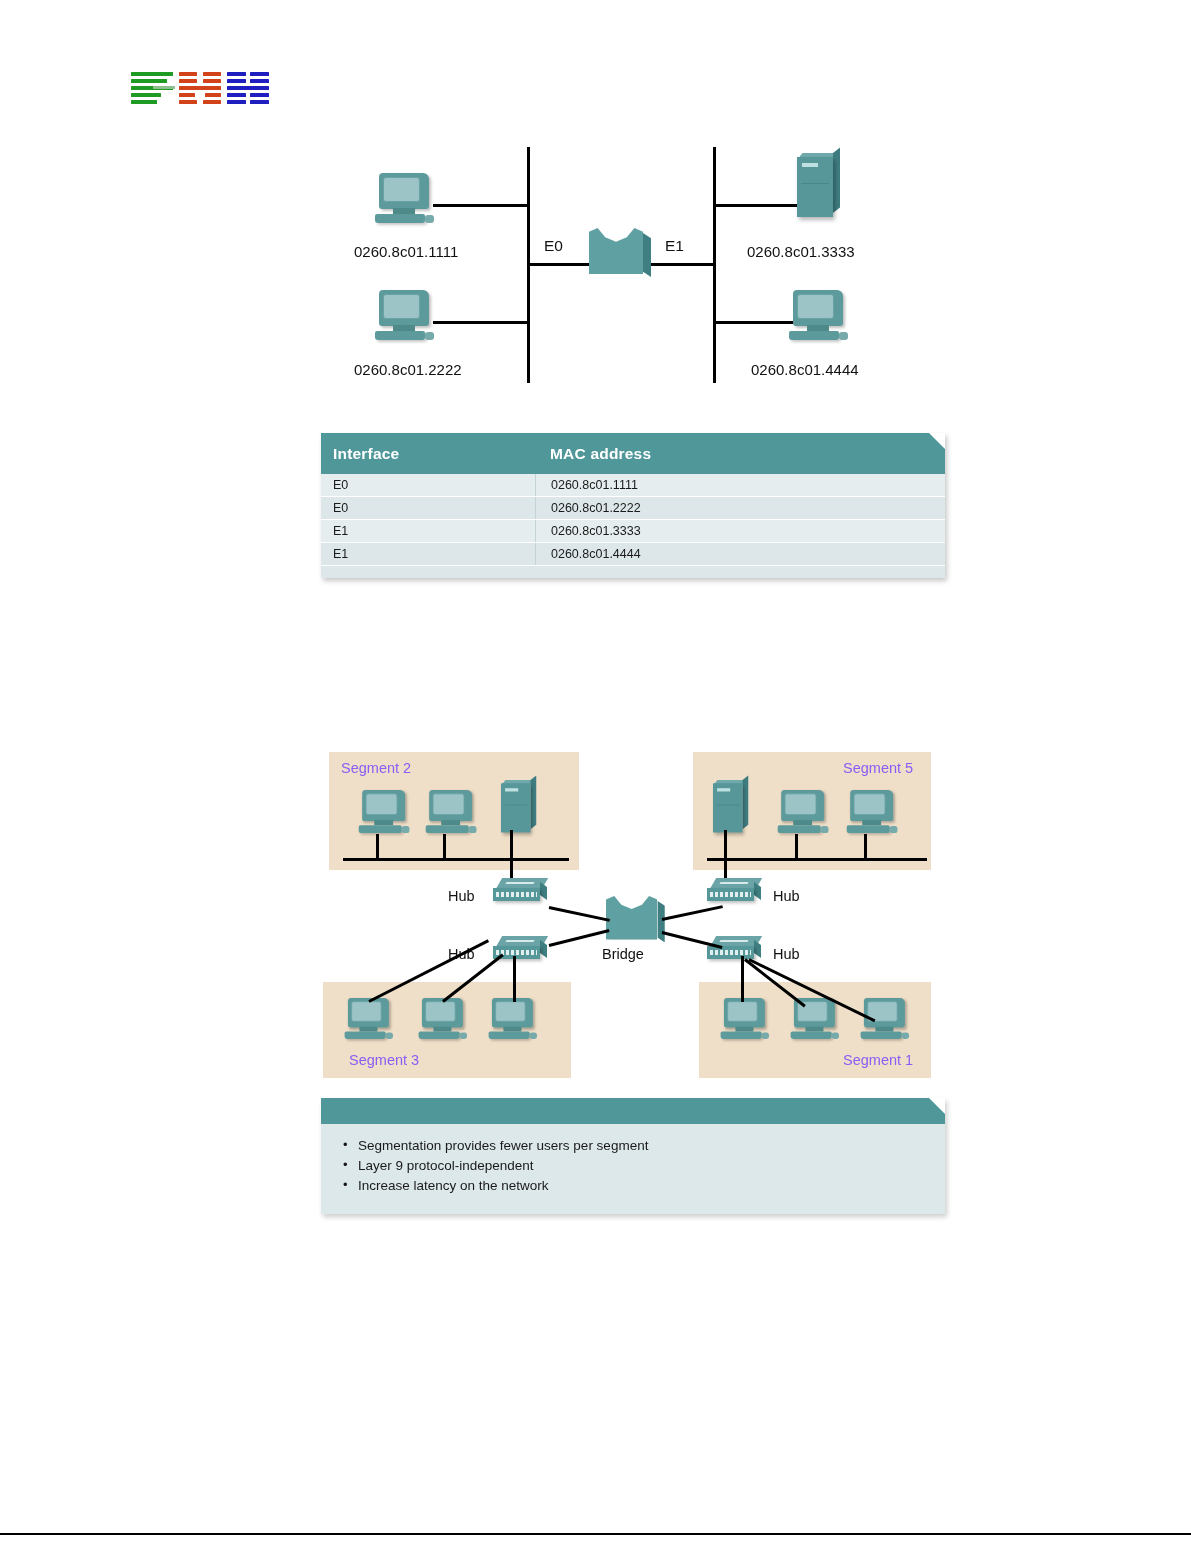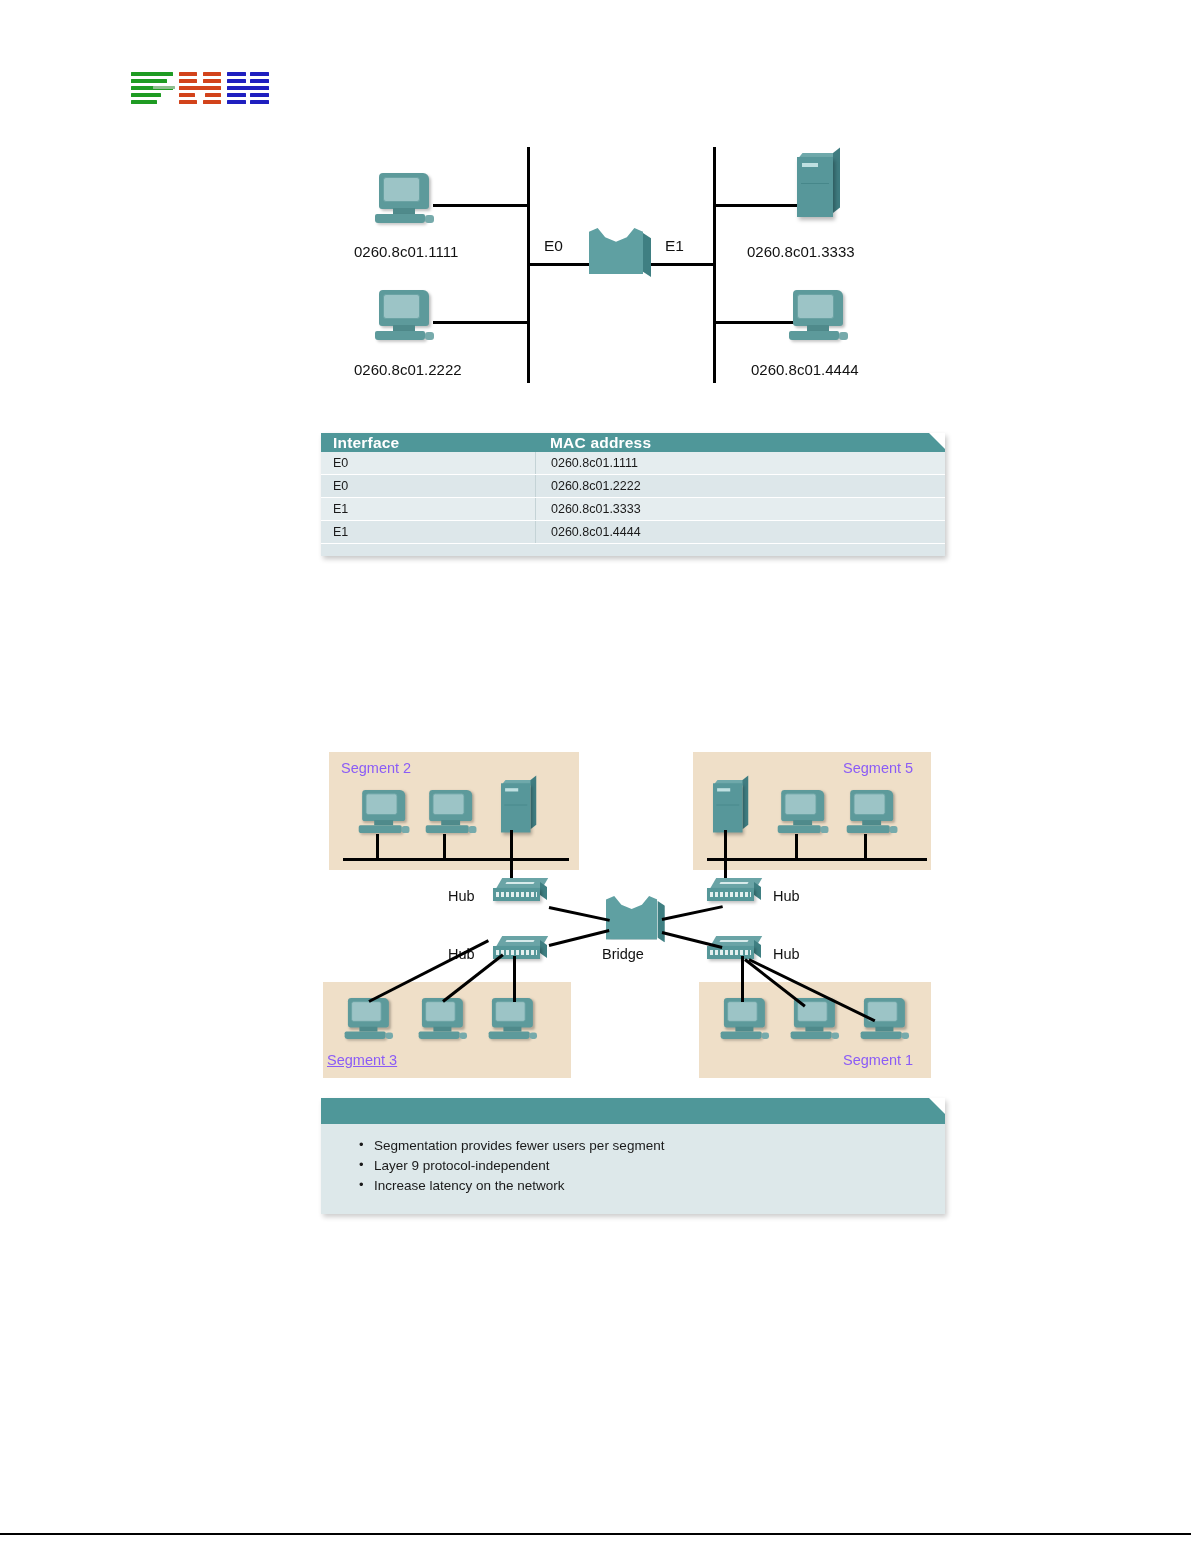--- a/index.html
+++ b/index.html
@@ -201,21 +201,21 @@
   #mac-table {
     position: absolute;
     left: 321px;
     top: 433px;
     width: 624px;
     box-shadow: 2px 3px 5px rgba(0,0,0,0.22);
   }
   #mac-table .thead {
     display: flex;
     background: #4f9799;
-    height: 19px;
+    height: 41px;
     align-items: center;
     clip-path: polygon(0 0, calc(100% - 16px) 0, 100% 16px, 100% 100%, 0 100%);
   }
   #mac-table .thead .th {
     color: #ffffff;
     font-size: 15.5px;
     font-weight: bold;
     letter-spacing: 0.2px;
   }
   #mac-table .th.c1, #mac-table .td.c1 { width: 214px; padding-left: 12px; box-sizing: border-box; }
@@ -257,21 +257,21 @@
     height: 26px;
     background: #4f9799;
     clip-path: polygon(0 0, calc(100% - 16px) 0, 100% 16px, 100% 100%, 0 100%);
   }
   #info-panel .body {
     background: #dde8ea;
     padding: 12px 0 18px 0;
   }
   #info-panel ul {
     margin: 0;
-    padding: 0 0 0 38px;
+    padding: 0 0 0 22px;
     list-style: none;
   }
   #info-panel li {
     font-size: 13.5px;
     color: #1a1a1a;
     line-height: 20px;
     position: relative;
     padding-left: 15px;
   }
   #info-panel li::before {
@@ -531,21 +531,21 @@
     <div class="shape"></div>
   </div>
   <div class="devlabel" style="left:281px;top:198px;">Bridge</div>
 
   <div class="line-d" style="left:228px;top:158px;width:62px;transform:rotate(12deg);"></div>
   <div class="line-d" style="left:341px;top:170px;width:62px;transform:rotate(-12deg);"></div>
   <div class="line-d" style="left:228px;top:196px;width:62px;transform:rotate(-14deg);"></div>
   <div class="line-d" style="left:341px;top:183px;width:62px;transform:rotate(14deg);"></div>
 
   <div class="segbox" style="left:2px;top:234px;width:248px;height:96px;"></div>
-  <div class="seglabel" style="left:6px;top:304px;text-decoration:underline;">Segment 3</div>
+  <div class="seglabel" style="left:28px;top:304px;">Segment 3</div>
   <div class="pc" style="left:22px;top:250px;transform:scale(0.82);transform-origin:top left;">
     <div class="monitor-back"></div>
     <div class="screen"></div>
     <div class="neck"></div>
     <div class="keyboard"></div>
     <div class="mouse"></div>
   </div>
   <div class="pc" style="left:96px;top:250px;transform:scale(0.82);transform-origin:top left;">
     <div class="monitor-back"></div>
     <div class="screen"></div>

